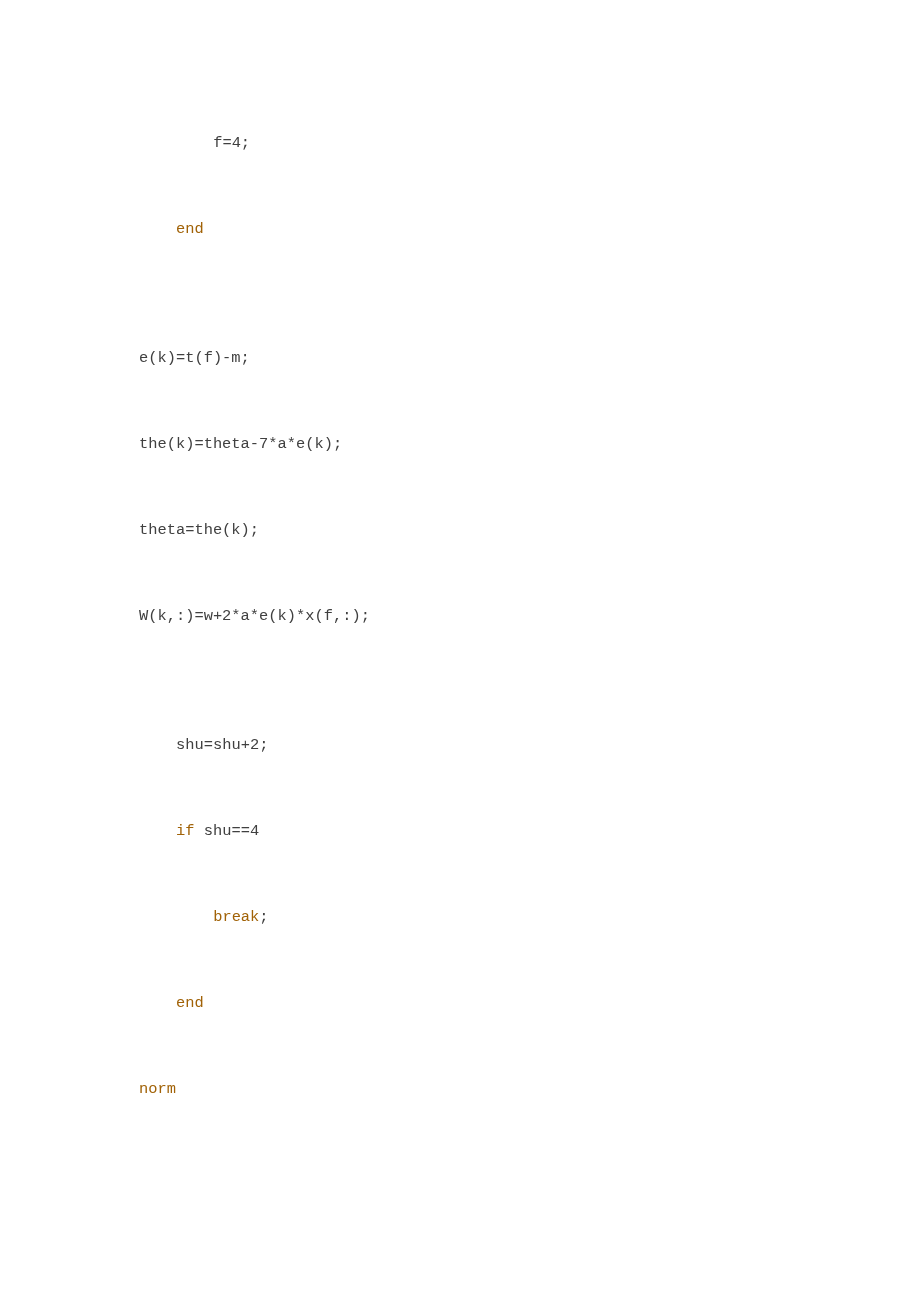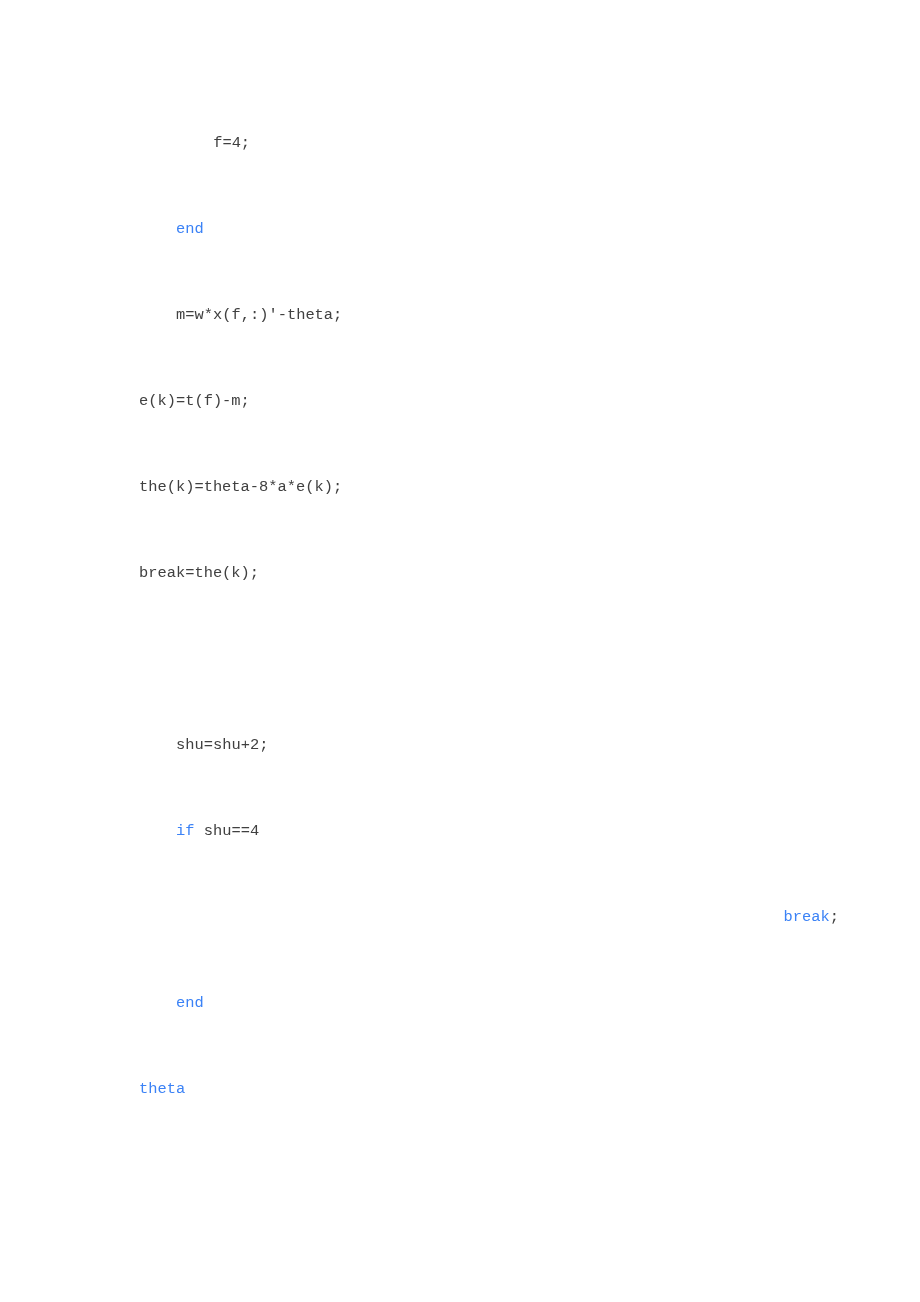--- a/index.html
+++ b/index.html
@@ -39,47 +39,47 @@
     white-space: pre;
     letter-spacing: 0px;
     margin: 0;
     padding: 0;
   }
   .blank-line {
     height: 43px;
     line-height: 43px;
   }
   .kw {
-    color: #3b82f6;
+    color: #a16207;
   }
 </style>
 </head>
 <body>
 
 <div id="page">
   <div id="content">
       <div class="code-line" style="padding-left: 74.16px;"><span>f=4;</span></div>
       <div class="code-line blank-line">&nbsp;</div>
       <div class="code-line" style="padding-left: 37.08px;"><span class="kw">end</span></div>
       <div class="code-line blank-line">&nbsp;</div>
-      <div class="code-line" style="padding-left: 37.08px;"><span>m=w*x(f,:)'-theta;</span></div>
       <div class="code-line blank-line">&nbsp;</div>
       <div class="code-line"><span>e(k)=t(f)-m;</span></div>
       <div class="code-line blank-line">&nbsp;</div>
-      <div class="code-line"><span>the(k)=theta-8*a*e(k);</span></div>
+      <div class="code-line"><span>the(k)=theta-7*a*e(k);</span></div>
       <div class="code-line blank-line">&nbsp;</div>
-      <div class="code-line"><span>break=the(k);</span></div>
+      <div class="code-line"><span>theta=the(k);</span></div>
       <div class="code-line blank-line">&nbsp;</div>
+      <div class="code-line"><span>W(k,:)=w+2*a*e(k)*x(f,:);</span></div>
       <div class="code-line blank-line">&nbsp;</div>
       <div class="code-line blank-line">&nbsp;</div>
       <div class="code-line" style="padding-left: 37.08px;"><span>shu=shu+2;</span></div>
       <div class="code-line blank-line">&nbsp;</div>
       <div class="code-line" style="padding-left: 37.08px;"><span class="kw">if</span><span> shu==4</span></div>
       <div class="code-line blank-line">&nbsp;</div>
-      <div class="code-line" style="padding-left: 74.16px; text-align: right;"><span class="kw">break</span><span>;</span></div>
+      <div class="code-line" style="padding-left: 74.16px;"><span class="kw">break</span><span>;</span></div>
       <div class="code-line blank-line">&nbsp;</div>
       <div class="code-line" style="padding-left: 37.08px;"><span class="kw">end</span></div>
       <div class="code-line blank-line">&nbsp;</div>
-      <div class="code-line"><span class="kw">theta</span></div>
+      <div class="code-line"><span class="kw">norm</span></div>
       <div class="code-line blank-line">&nbsp;</div>
       <div class="code-line blank-line">&nbsp;</div>
     </div>
 </div>
 
 </body></html>

